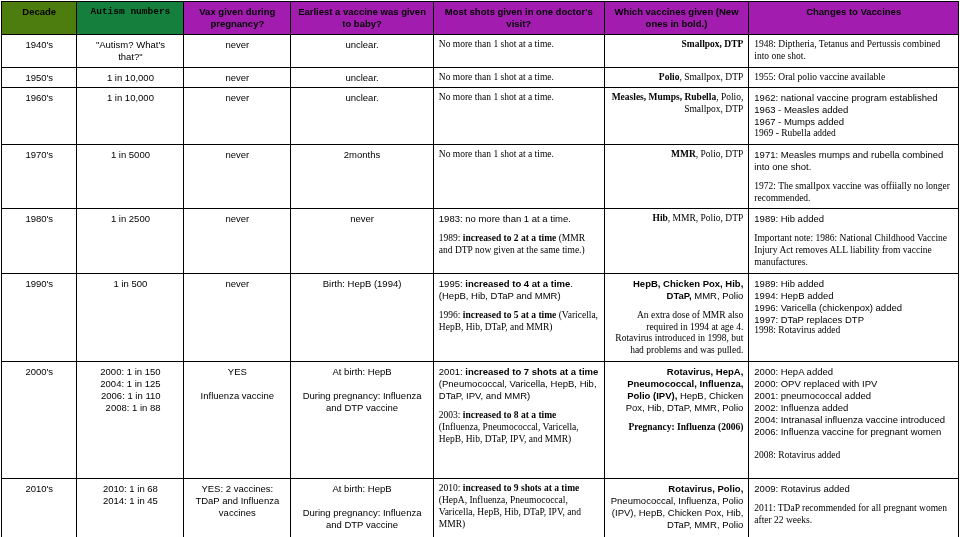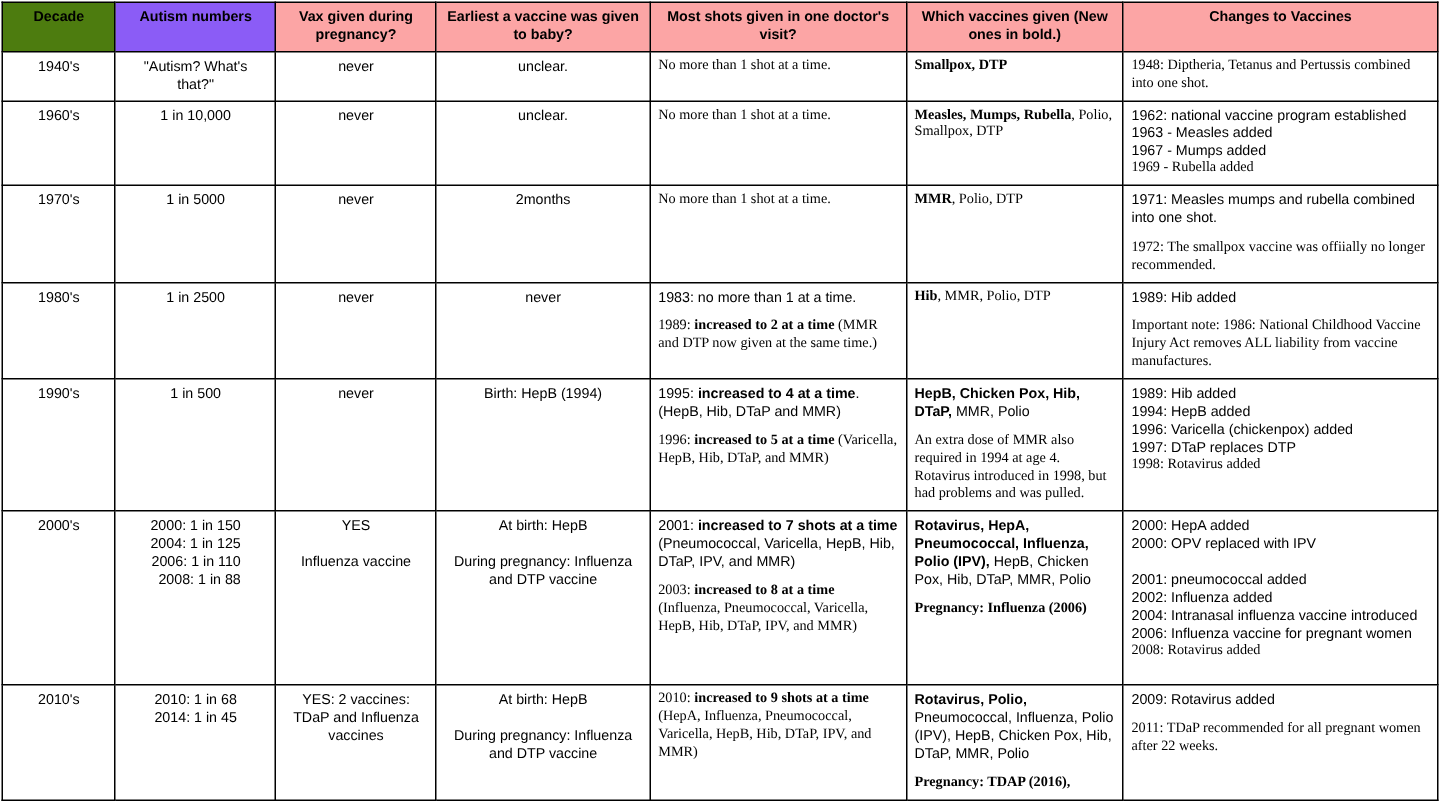--- a/index.html
+++ b/index.html
@@ -25,27 +25,27 @@
     vertical-align: top;
     padding: 4px 5px;
     font-size: 9.5px;
     line-height: 1.25;
     color: #000000;
   }
   thead th {
     text-align: center;
     font-weight: bold;
     font-size: 10.5px;
-    background: #fca5a5;
+    background: #a21caf;
     padding: 5px 4px;
     vertical-align: middle;
     line-height: 1.2;
   }
   th.col-decade { background: #4d7c0f; }
-  th.col-autism { background: #8b5cf6; }
+  th.col-autism { background: #15803d; font-family: Liberation Mono, monospace; }
 
   td.c-decade {
     text-align: center;
     font-size: 10px;
   }
   td.c-autism {
     text-align: center;
     font-size: 10px;
   }
   td.c-autism .multi {
@@ -58,21 +58,21 @@
   }
   td.c-earliest {
     text-align: center;
     font-size: 10px;
   }
   td.c-shots {
     text-align: left;
     font-size: 9.5px;
   }
   td.c-which {
-    text-align: left;
+    text-align: right;
     font-size: 9.5px;
   }
   td.c-changes {
     text-align: left;
     font-size: 9.5px;
   }
   .p { margin: 0 0 8px 0; }
   .p:last-child { margin-bottom: 0; font-family: Liberation Serif, serif; }
   .b { font-weight: bold; }
 
@@ -119,20 +119,35 @@
           <div class="p">No more than 1 shot at a time.</div>
         </td>
         <td class="c-which">
           <div class="p"><span class="b">Smallpox, DTP</span></div>
         </td>
         <td class="c-changes">
           <div class="p">1948: Diptheria, Tetanus and Pertussis combined into one shot.</div>
         </td>
       </tr>
       <tr>
+        <td class="c-decade">1950's</td>
+        <td class="c-autism">1 in 10,000</td>
+        <td class="c-vax">never</td>
+        <td class="c-earliest">unclear.</td>
+        <td class="c-shots">
+          <div class="p">No more than 1 shot at a time.</div>
+        </td>
+        <td class="c-which">
+          <div class="p"><span class="b">Polio</span><span>, Smallpox, DTP</span></div>
+        </td>
+        <td class="c-changes">
+          <div class="p">1955: Oral polio vaccine available</div>
+        </td>
+      </tr>
+      <tr>
         <td class="c-decade">1960's</td>
         <td class="c-autism">1 in 10,000</td>
         <td class="c-vax">never</td>
         <td class="c-earliest">unclear.</td>
         <td class="c-shots">
           <div class="p">No more than 1 shot at a time.</div>
         </td>
         <td class="c-which">
           <div class="p"><span class="b">Measles, Mumps, Rubella</span><span>, Polio, Smallpox, DTP</span></div>
         </td>
@@ -205,25 +220,25 @@
         <td class="c-shots">
           <div class="p">2001: <span class="b">increased to 7 shots at a time</span> (Pneumococcal, Varicella, HepB, Hib, DTaP, IPV, and MMR)</div>
           <div class="p">2003: <span class="b">increased to 8 at a time</span> (Influenza, Pneumococcal, Varicella, HepB, Hib, DTaP, IPV, and MMR)</div>
         </td>
         <td class="c-which">
           <div class="p"><span class="b">Rotavirus, HepA, Pneumococcal, Influenza, Polio (IPV),</span><span> HepB, Chicken Pox, Hib, DTaP, MMR, Polio</span></div>
           <div class="p"><span class="b">Pregnancy: Influenza (2006)</span></div>
         </td>
         <td class="c-changes">
           <div class="p" style="margin-bottom: 0px;">2000: HepA added</div>
-          <div class="p" style="margin-bottom: 12px;">2000: OPV replaced with IPV</div>
+          <div class="p" style="margin-bottom: 0px;">2000: OPV replaced with IPV</div>
           <div class="p" style="margin-bottom: 0px;">2001: pneumococcal added</div>
           <div class="p" style="margin-bottom: 0px;">2002: Influenza added</div>
           <div class="p" style="margin-bottom: 0px;">2004: Intranasal influenza vaccine introduced</div>
-          <div class="p" style="margin-bottom: 0px;">2006: Influenza vaccine for pregnant women</div>
+          <div class="p" style="margin-bottom: 13px;">2006: Influenza vaccine for pregnant women</div>
           <div class="p" style="margin-bottom: 12px;">2008: Rotavirus added</div>
         </td>
       </tr>
       <tr>
         <td class="c-decade">2010's</td>
         <td class="c-autism"><span class="multi">2010: 1 in 68<br>2014: 1 in 45</span></td>
         <td class="c-vax">YES:  2 vaccines: TDaP and Influenza vaccines</td>
         <td class="c-earliest">At birth: HepB<br><br>During pregnancy: Influenza and DTP vaccine</td>
         <td class="c-shots">
           <div class="p">2010: <span class="b">increased to 9 shots at a time</span> (HepA, Influenza, Pneumococcal, Varicella, HepB, Hib, DTaP, IPV, and MMR)</div>

